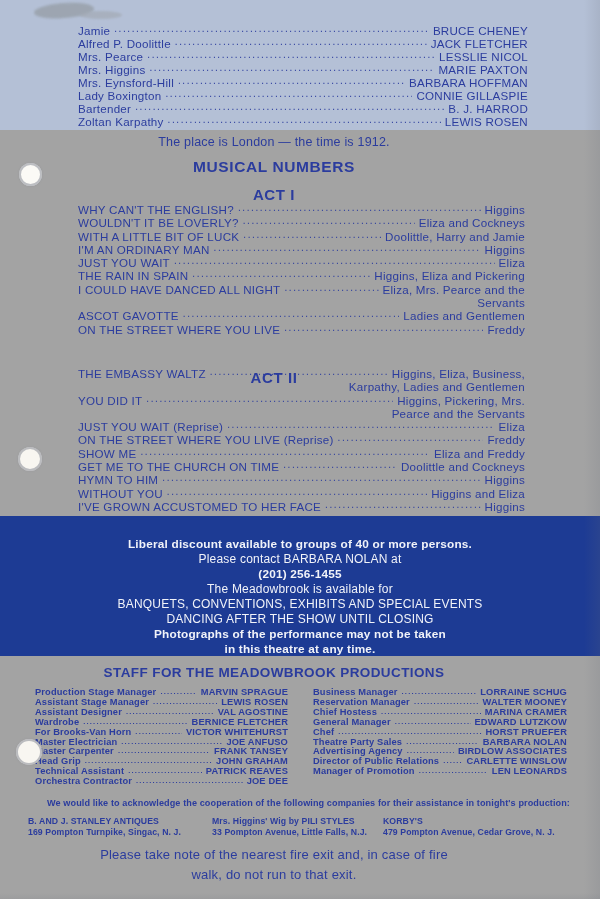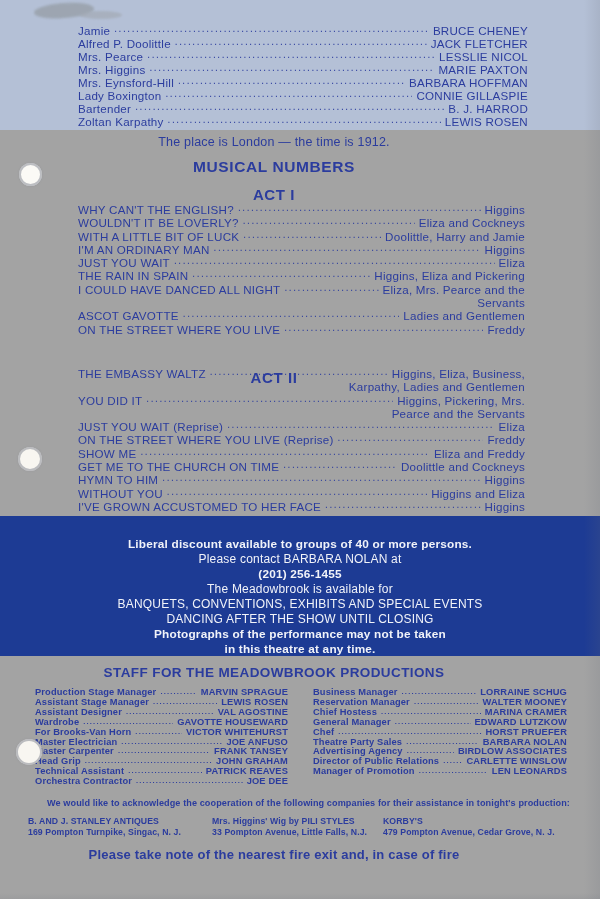--- a/index.html
+++ b/index.html
@@ -48,21 +48,21 @@
   .staff-col .leader-row .dots::after{font-size:7.5px;letter-spacing:1.2px;bottom:1px;}
   .staff-left{left:35px;width:253px;}
   .staff-right{left:313px;width:254px;}
   
   .ack-line{position:absolute;left:35px;top:798px;width:535px;font-size:9.1px;font-weight:bold;letter-spacing:.1px;text-align:right;}
   .company{position:absolute;top:816px;font-size:8.7px;font-weight:bold;line-height:10.6px;letter-spacing:.1px;}
   .company-1{left:28px;width:175px;}
   .company-2{left:212px;width:168px;}
   .company-3{left:383px;width:200px;}
   
-  .fire-notice{top:845px;font-size:13px;font-weight:bold;line-height:19.5px;letter-spacing:.2px;}
+  .fire-notice{top:845px;font-size:13px;font-weight:normal;line-height:19.5px;letter-spacing:.2px;}
   
   .hole{position:absolute;border-radius:50%;background:#f8f6f1;
     box-shadow:inset 0 0 0 2px rgba(125,130,142,.5), 0 0 2px rgba(125,130,142,.3);z-index:5;}
   .hole-1{left:19px;top:163px;width:23px;height:23px;background:#fbfaf6;}
   .hole-2{left:18px;top:447px;width:24px;height:24px;}
   .hole-3{left:16px;top:739px;width:26px;height:26px;}
   .smudge{position:absolute;left:34px;top:3px;width:60px;height:15px;background:#99a1ab;
     border-radius:60% 70% 55% 65%;opacity:.85;filter:blur(1px);transform:rotate(-5deg);z-index:4;}
   .smudge-tail{position:absolute;left:80px;top:11px;width:42px;height:8px;background:#a3aab4;
     border-radius:50%;opacity:.7;filter:blur(1px);z-index:4;}
@@ -259,21 +259,21 @@
         <span class="val">LEWIS ROSEN</span>
       </div>
     <div class="leader-row">
         <span class="lbl">Assistant Designer</span>
         <span class="dots"></span>
         <span class="val">VAL AGOSTINE</span>
       </div>
     <div class="leader-row">
         <span class="lbl">Wardrobe</span>
         <span class="dots"></span>
-        <span class="val">GAVOTTE HOUSEWARD</span>
+        <span class="val">BERNICE FLETCHER</span>
       </div>
     <div class="leader-row">
         <span class="lbl">For Brooks-Van Horn</span>
         <span class="dots"></span>
         <span class="val">VICTOR WHITEHURST</span>
       </div>
     <div class="leader-row">
         <span class="lbl">Master Electrician</span>
         <span class="dots"></span>
         <span class="val">JOE ANFUSO</span>
@@ -358,20 +358,21 @@
     <div>Mrs. Higgins' Wig by PILI STYLES</div>
     <div>33 Pompton Avenue, Little Falls, N.J.</div>
   </div>
   <div class="company company-3">
     <div>KORBY'S</div>
     <div>479 Pompton Avenue, Cedar Grove, N. J.</div>
   </div>
 
   <div class="centered fire-notice">
     <div>Please take note of the nearest fire exit and, in case of fire</div>
+    <div>walk, do not run to that exit.</div>
   </div>
 
   <div class="smudge"></div>
   <div class="smudge-tail"></div>
   <div class="hole hole-1"></div>
   <div class="hole hole-2"></div>
   <div class="hole hole-3"></div>
   <div class="edge-right"></div>
   <div class="edge-bottom"></div>
 

